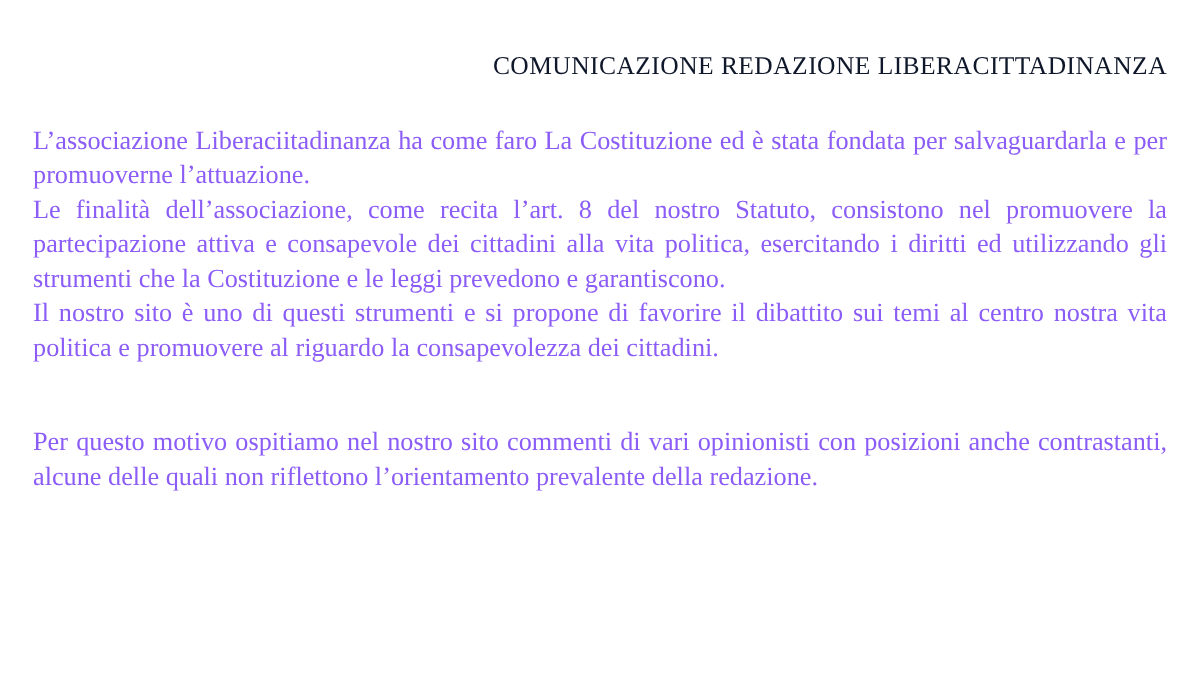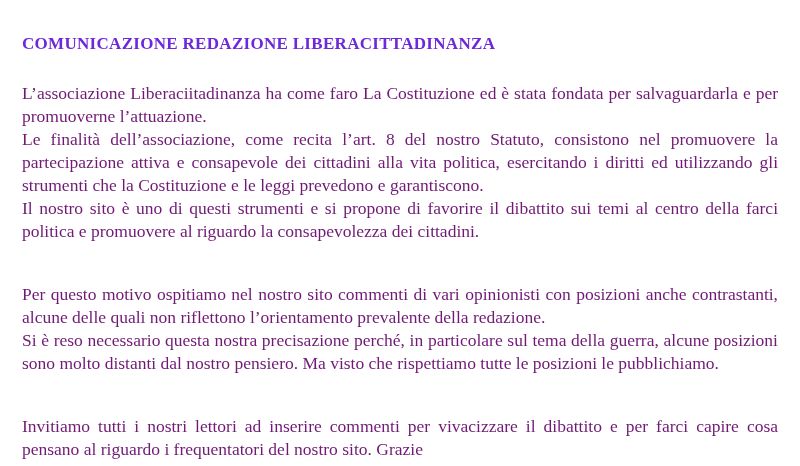--- a/index.html
+++ b/index.html
@@ -16,47 +16,45 @@
   }
   .page {
     box-sizing: border-box;
     width: 800px;
     height: 466px;
     padding: 34px 22px 20px 22px;
     background: #ffffff;
   }
   .doc-title {
     font-size: 17px;
-    font-weight: bold;
-    text-align: left;
+    font-weight: normal;
+    text-align: right;
     letter-spacing: 0.3px;
     margin: 0 0 28px 0;
-    color: #6d28d9;
+    color: #0f172a;
   }
   .para {
     font-size: 17.5px;
     line-height: 23px;
     text-align: justify;
     margin: 0;
-    color: #701a75;
+    color: #8b5cf6;
   }
   .para.block-gap {
     margin-top: 40px;
   }
 </style>
 </head>
 <body>
 
 <div class="page">
   <h1 class="doc-title">COMUNICAZIONE REDAZIONE LIBERACITTADINANZA</h1>
 
   <p class="para">L’associazione Liberaciitadinanza ha come faro La Costituzione ed è stata fondata per salvaguardarla e per promuoverne l’attuazione.</p>
 
   <p class="para">Le finalità dell’associazione, come recita l’art. 8 del nostro Statuto, consistono nel promuovere la partecipazione attiva e consapevole dei cittadini alla vita politica, esercitando i diritti ed utilizzando gli strumenti che la Costituzione e le leggi prevedono e garantiscono.</p>
 
-  <p class="para">Il nostro sito è uno di questi strumenti e si propone di favorire il dibattito sui temi al centro della  farci politica e promuovere al riguardo la consapevolezza dei cittadini.</p>
+  <p class="para">Il nostro sito è uno di questi strumenti e si propone di favorire il dibattito sui temi al centro nostra  vita politica e promuovere al riguardo la consapevolezza dei cittadini.</p>
 
   <p class="para block-gap">Per questo motivo ospitiamo nel nostro sito commenti di vari opinionisti con posizioni anche contrastanti, alcune delle quali  non riflettono l’orientamento prevalente della redazione.</p>
 
-  <p class="para">Si è reso necessario questa nostra precisazione perché, in particolare sul tema della guerra, alcune posizioni sono  molto distanti dal nostro pensiero. Ma visto che rispettiamo tutte le posizioni le pubblichiamo.</p>
 
-  <p class="para block-gap">Invitiamo tutti i nostri lettori ad inserire commenti per vivacizzare il dibattito e per farci capire cosa pensano al riguardo i frequentatori del nostro sito. Grazie</p>
 </div>
 
 </body></html>

